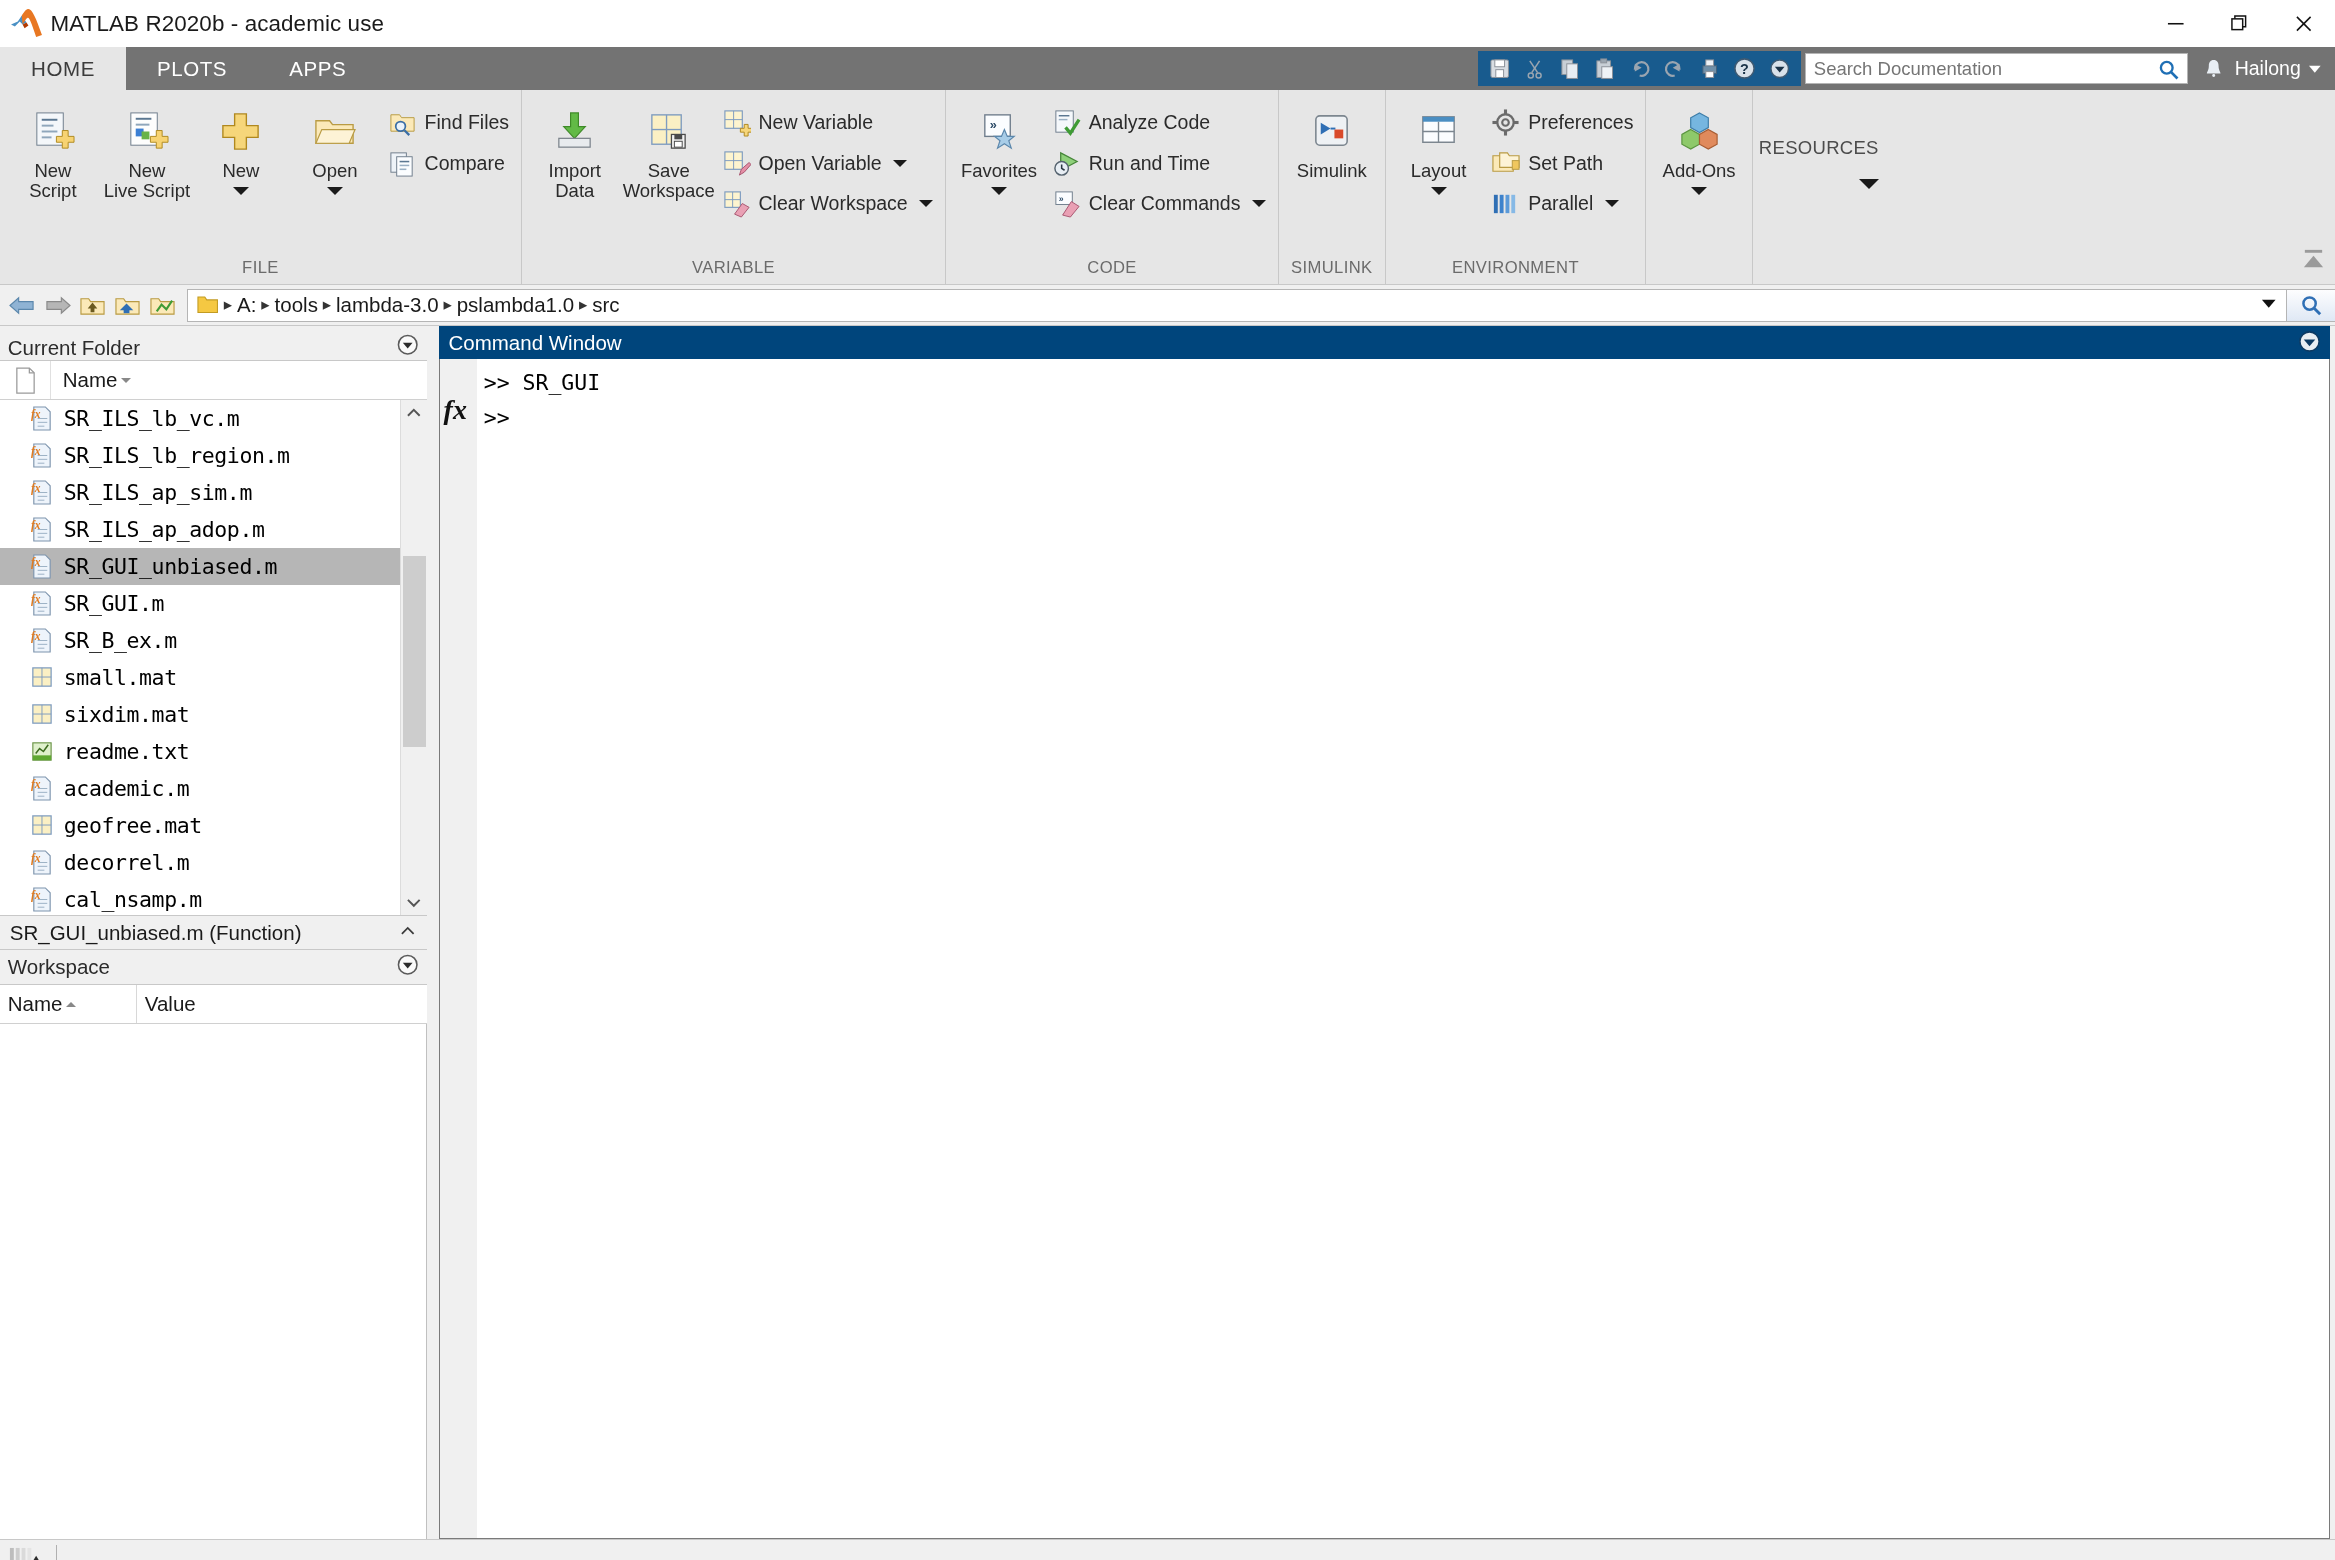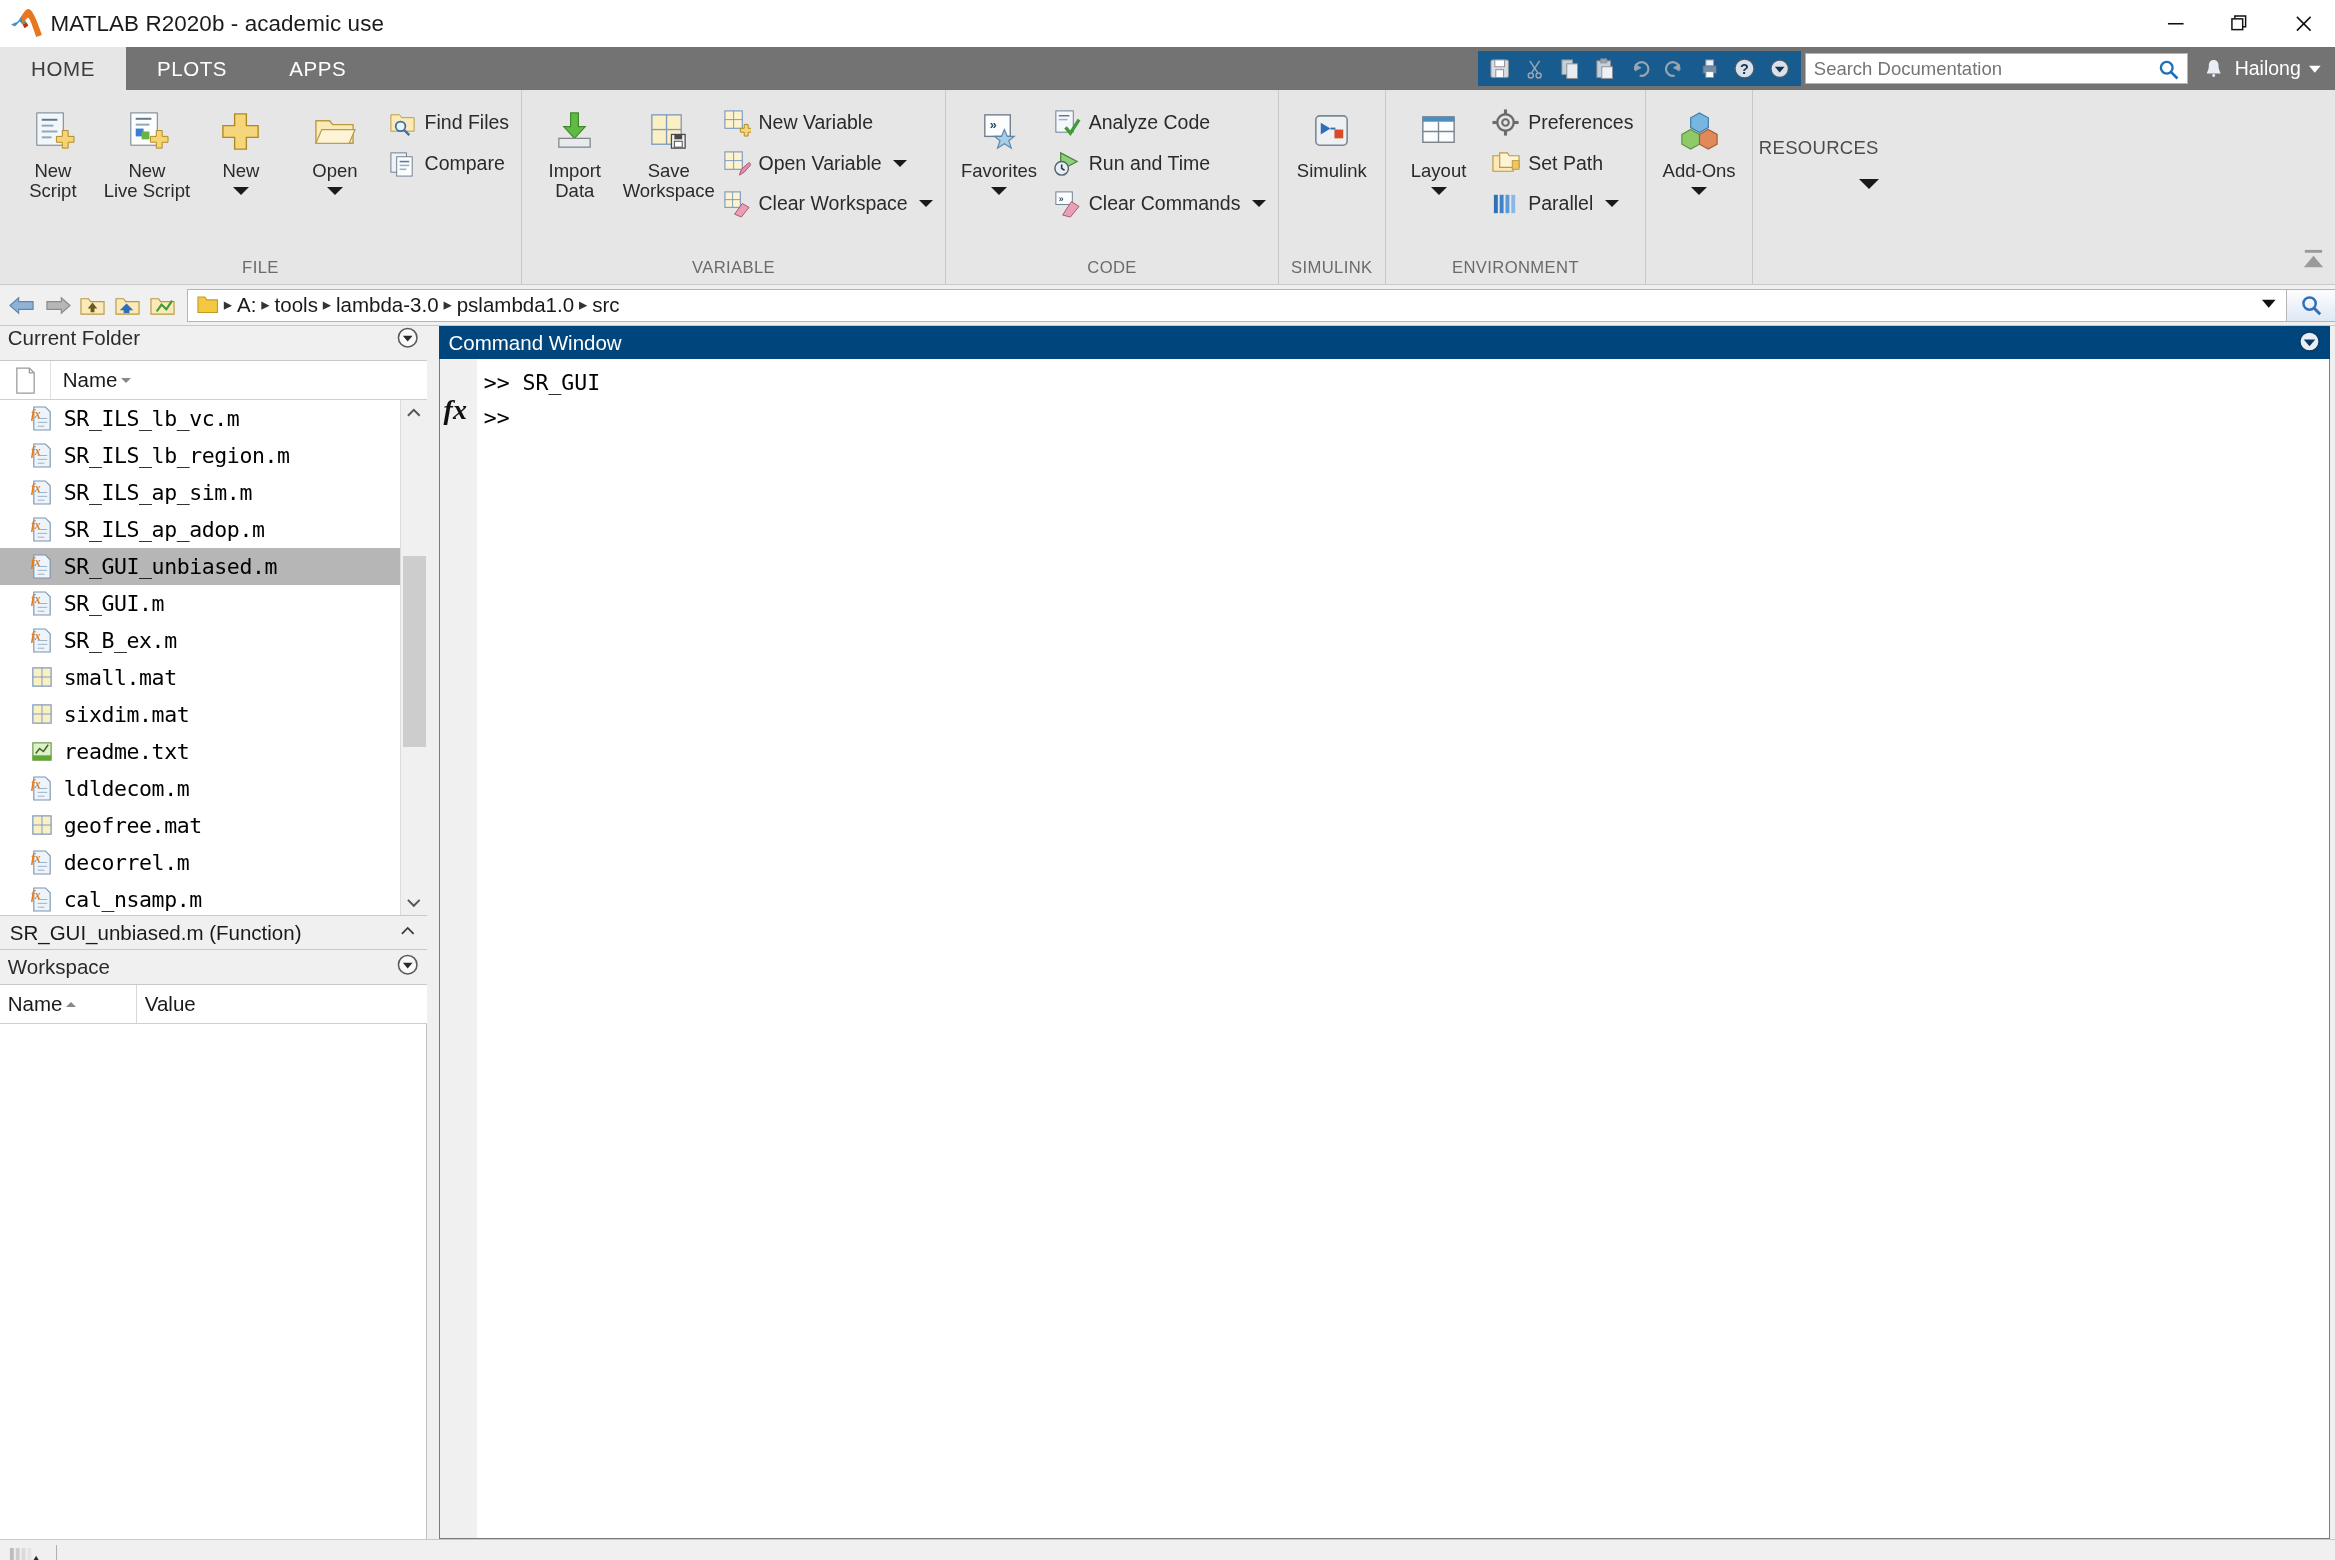--- a/index.html
+++ b/index.html
@@ -97,21 +97,21 @@
   .crumb-search { position: absolute; right: 0; top: 0; width: 49px; height: 31px;
      background: linear-gradient(#fdfdfe,#dfe8f5); border-left: 1px solid #b5b5b5;
      display: flex; align-items: center; justify-content: center; }
 
   
   .main { display: flex; height: 1213px; background: #f0f0f0; }
   .left-col { width: 427px; display: flex; flex-direction: column; background: #fff; }
 
   .panel-head {
     height: 35px; background: #f0f0f0; border-bottom: 1px solid #c8c8c8;
-    display: flex; align-items: flex-start; padding: 0 7.8px; position: relative;
+    display: flex; align-items: flex-end; padding: 0 7.8px; position: relative;
   }
   .panel-head .ttl { font-size: 20.5px; color: #2b2b2b; }
   .panel-head .dd { position: absolute; right: 7.8px; }
 
   .tbl-head {
     height: 39px; background: #fff; border-bottom: 1px solid #d0d0d0;
     display: flex; align-items: center;
   }
   .th { font-size: 20.5px; color: #1a1a1a; display: flex; align-items: center; height: 100%; }
   .th-icon { width: 51px; justify-content: center; border-right: 1px solid #e0e0e0; }
@@ -784,21 +784,21 @@
         <span class="fname">readme.txt</span>
       </div>
       <div class="frow">
         <svg width="25" height="27" viewBox="0 0 26 28">
           <path d="M5 2 L17 2 L22 7 L22 26 L5 26 Z" fill="#eef4fb" stroke="#7d94ad" stroke-width="1.2"></path>
           <line x1="9" y1="14" x2="19" y2="14" stroke="#9ab0c4"></line>
             <line x1="9" y1="18" x2="19" y2="18" stroke="#9ab0c4"></line>
           <line x1="9" y1="22" x2="16" y2="22" stroke="#9ab0c4"></line>
           <text x="2" y="13" font-size="12" font-weight="bold" font-style="italic" fill="#e07b20" font-family="Liberation Serif, serif">fx</text>
         </svg>
-        <span class="fname">ldldecom.m</span>
+        <span class="fname">academic.m</span>
       </div>
       <div class="frow">
         <svg width="25" height="27" viewBox="0 0 26 28">
           <rect x="4" y="4" width="19" height="19" fill="#fbf0c4" stroke="#7e9cc0" stroke-width="1.3"></rect>
           <line x1="13.5" y1="4" x2="13.5" y2="23" stroke="#7e9cc0"></line>
           <line x1="4" y1="13.5" x2="23" y2="13.5" stroke="#7e9cc0"></line>
         </svg>
         <span class="fname">geofree.mat</span>
       </div>
       <div class="frow">

